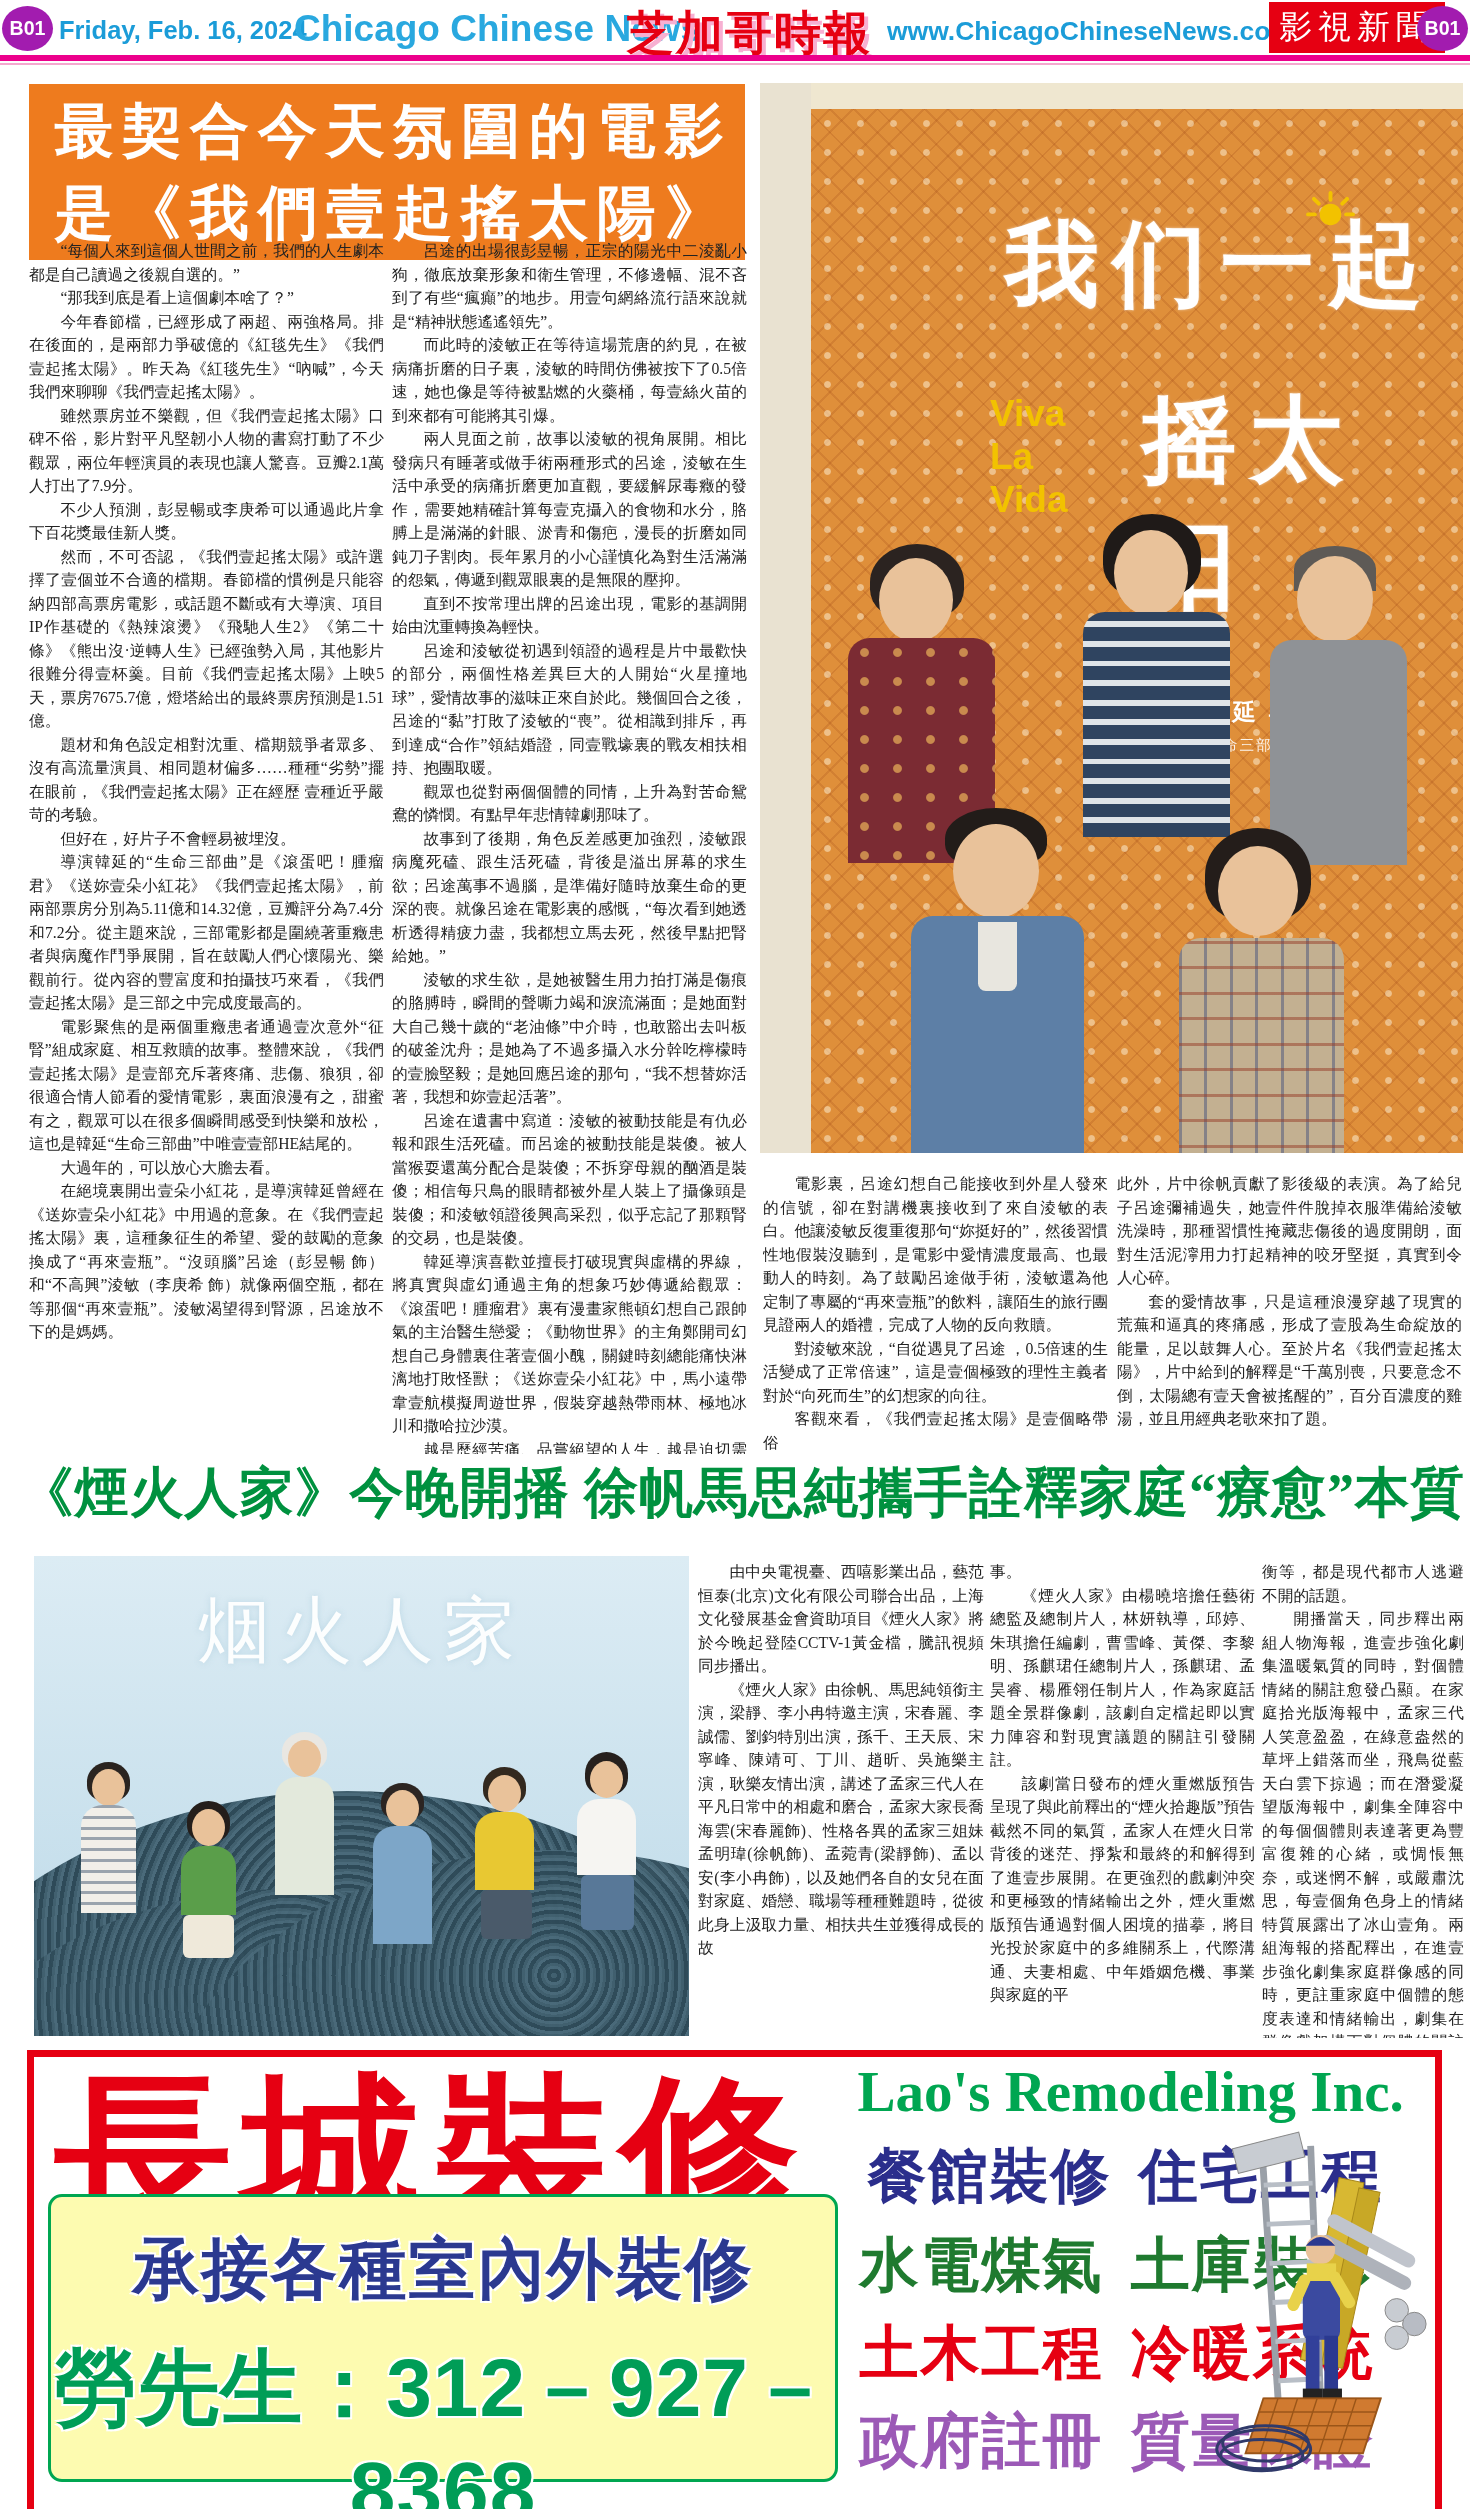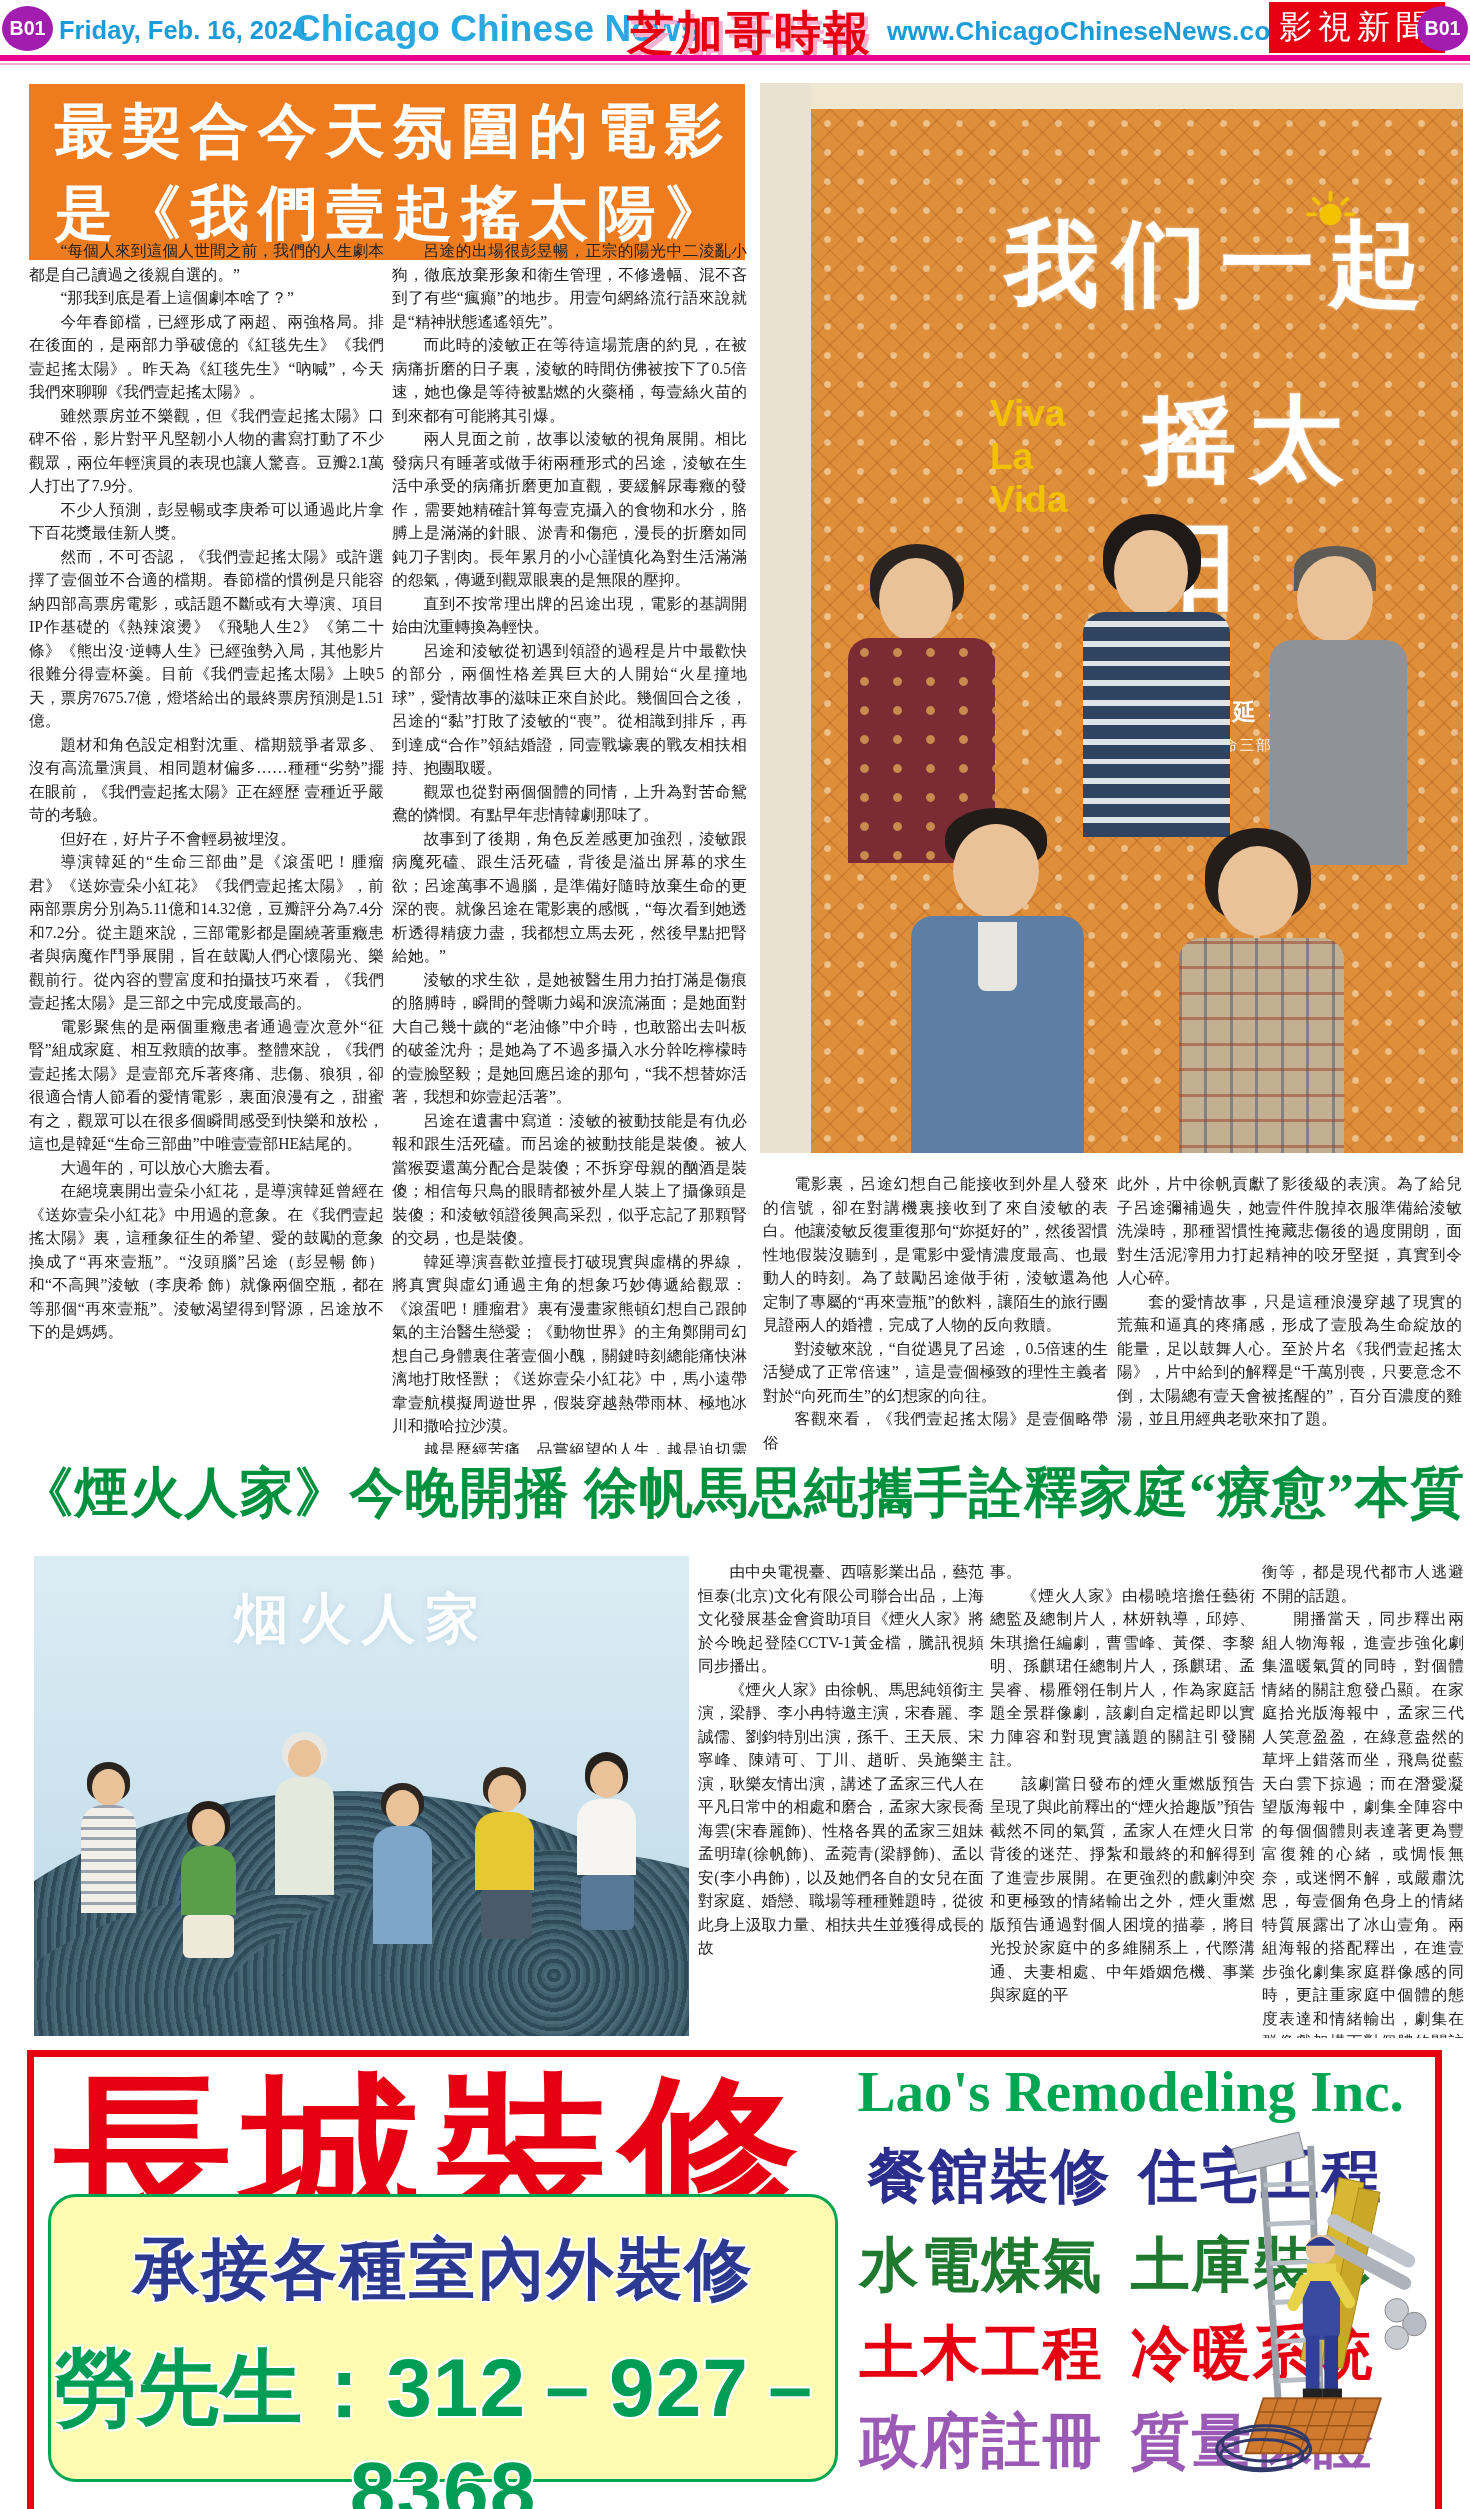--- a/index.html
+++ b/index.html
@@ -62,38 +62,38 @@
   .fig .head{position:absolute;background:#e9c29a;border-radius:50%;}
   .fig .hair{position:absolute;border-radius:50% 50% 40% 40%;}
   .fig .body{position:absolute;border-radius:21.6px 21.6px 0 0;}
   
   #a2-head{position:absolute;left:19.6px;top:1457px;width:1441px;height:88px;color:#00913f;
       font-family:"Liberation Serif",serif;font-weight:bold;font-size:54px;letter-spacing:1px;
       white-space:nowrap;}
   #a2-img{position:absolute;left:34px;top:1556px;width:655px;height:480px;overflow:hidden;
       background:linear-gradient(#dcecf4,#bcd9e8);}
   #a2-img-title{position:absolute;left:0;top:27.4px;width:100%;text-align:center;color:rgba(255,255,255,.95);
-      font-family:"Liberation Serif",serif;font-weight:bold;font-size:54px;letter-spacing:9.8px;
+      font-family:"Liberation Serif",serif;font-weight:normal;font-size:72px;letter-spacing:9.8px;
       text-shadow:0 0 5.9px rgba(180,210,225,.8);}
   .wave{position:absolute;border-radius:50%;
       background:repeating-radial-gradient(circle at 50% 20%, #41606f 0 2.9px, #2e4a58 2.9px 6.9px, #4a6a7a 6.9px 9.8px);}
   #wave1{left:-167px;top:235px;width:961px;height:745px;}
   #wave2{left:118px;top:294px;width:804px;height:627px;opacity:.95;}
   #wave3{left:-118px;top:333px;width:745px;height:549px;opacity:.9;}
   #a2-col1{left:698px;top:1560px;width:286px;height:478px;}
   #a2-col2{left:990px;top:1560px;width:265px;height:478px;}
   #a2-col3{left:1262px;top:1560px;width:202px;height:478px;}
   
   #ad{position:absolute;left:27.4px;top:2050px;width:1415px;height:524px;background:#fff;
       border:7.8px solid #e60012;box-sizing:border-box;}
   #ad-name-zh{position:absolute;left:19.6px;top:-13.7px;color:#e60012;
       font-family:"Liberation Sans",sans-serif;font-weight:900;font-size:165px;letter-spacing:9.8px;
       transform:scaleX(1.08);transform-origin:left;}
   #ad-yellow{position:absolute;left:13.7px;top:137px;width:784px;height:282px;background:#fdfbb0;
-      border:3.9px solid #00a651;border-radius:28px;}
+      border:3.9px solid #00a651;border-radius:14px;}
   #ad-banner{position:absolute;left:0;top:27.4px;width:100%;text-align:center;color:#2b3990;
       font-family:"Liberation Sans",sans-serif;font-weight:900;font-size:67px;letter-spacing:2px;
       text-shadow:-2px -2px 0 #fff,2px -2px 0 #fff,-2px 2px 0 #fff,2px 2px 0 #fff;}
   #ad-phone{position:absolute;left:0;top:137px;width:100%;text-align:center;color:#009d57;
       font-family:"Liberation Sans",sans-serif;font-weight:900;font-size:82px;letter-spacing:1px;
       text-shadow:-2px -2px 0 #fff,2px -2px 0 #fff,-2px 2px 0 #fff,2px 2px 0 #fff;}
   #ad-name-en{position:absolute;left:823px;top:2px;color:#00a651;font-family:"Liberation Serif",serif;
       font-weight:bold;font-size:57px;white-space:nowrap;}
   .svc-row{position:absolute;left:825px;width:412px;font-family:"Liberation Sans",sans-serif;
       font-weight:900;font-size:59px;letter-spacing:2px;white-space:nowrap;}

